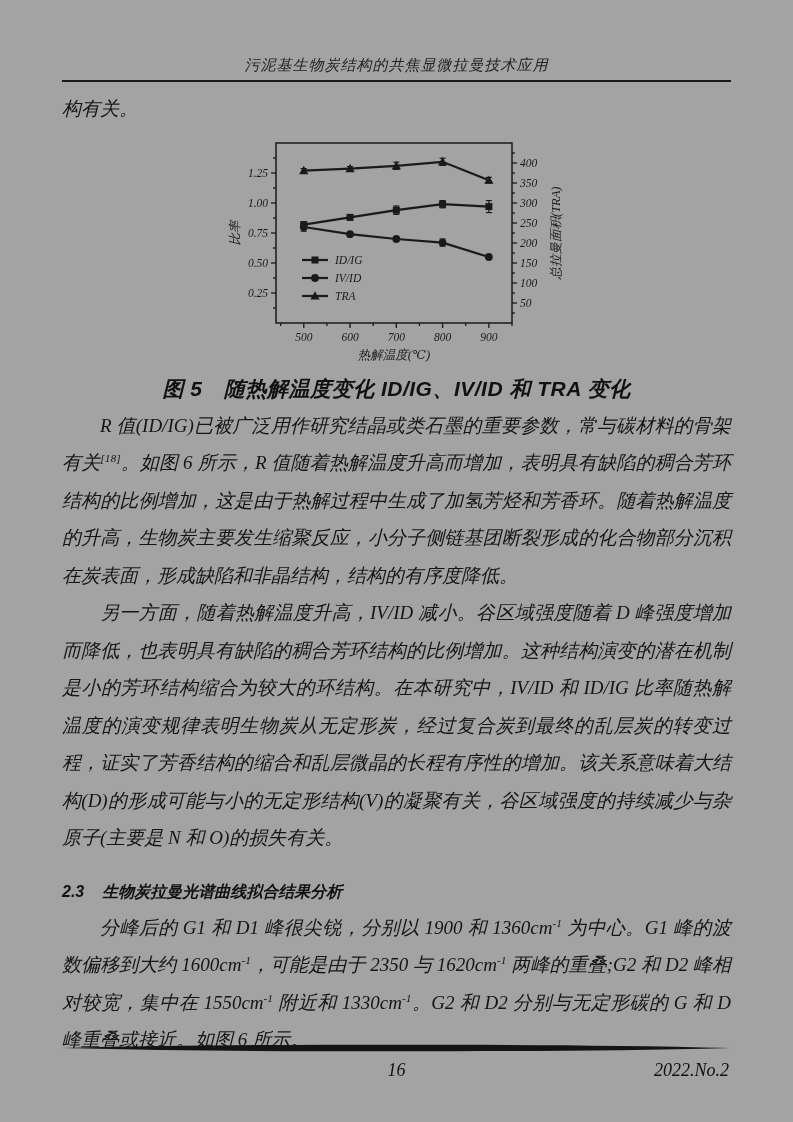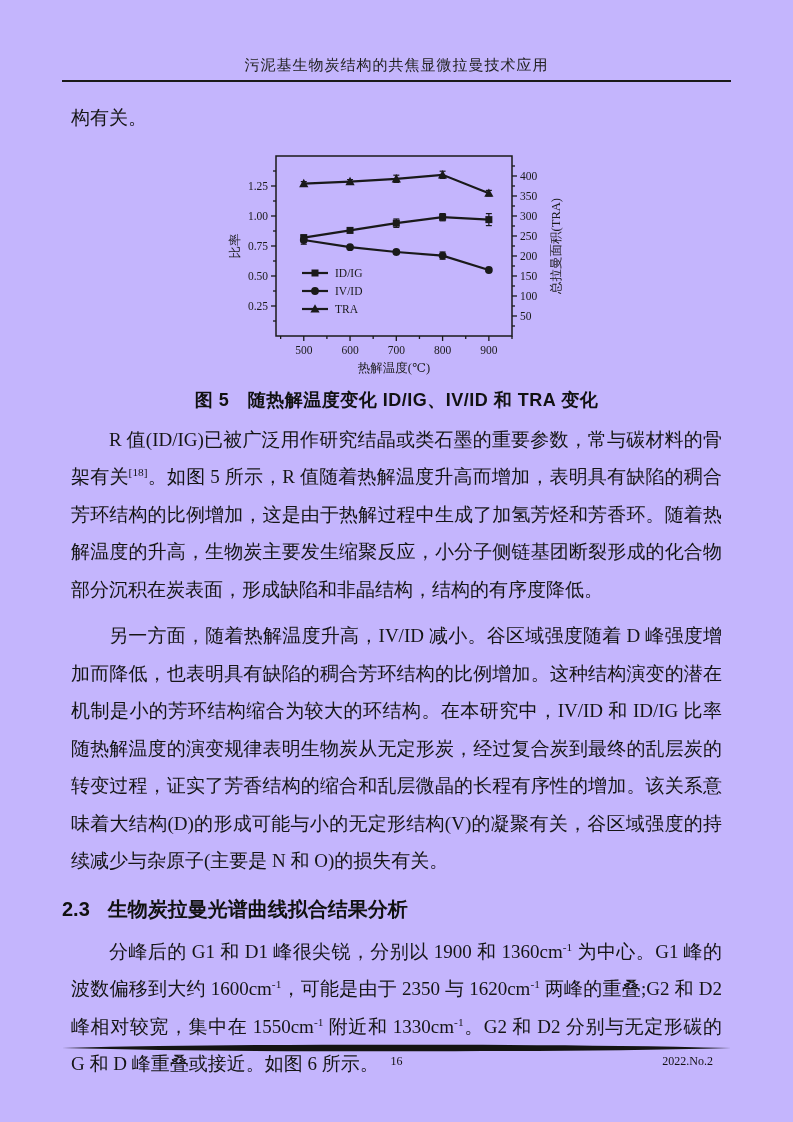--- a/index.html
+++ b/index.html
@@ -1,80 +1,81 @@
 <!DOCTYPE html>
 <html><head>
 <meta charset="utf-8">
 <style>
   html,body{margin:0;padding:0;background:#888;}
   .page{
     position:relative;
     width:793px;height:1122px;
     margin:0 auto;
-    background:#c4b5fd;
+    background:#a3a3a3;
     font-family:"Liberation Serif","DejaVu Serif",serif;
     color:#1a1a1a;
     overflow:hidden;
+    font-style:italic;
   }
   .header{
     position:absolute;top:56px;left:62px;right:62px;
     text-align:center;
     border-bottom:2px solid #1a1a1a;
     padding-bottom:5px;
   }
   .header-title{
     font-size:15px;letter-spacing:1px;color:#222;
   }
   .content{
     position:absolute;top:90px;left:62px;width:669px;
   }
   .body-text{
-    margin:9px;
+    margin:0;
     font-size:19px;
     line-height:37.5px;
     text-align:justify;
     text-justify:inter-ideograph;
     color:#151515;
   }
   .indent{text-indent:2em;}
   .body-text sup{
     font-size:0.6em;
     line-height:0;
     vertical-align:super;
   }
   figure{margin:5px 0 4px 0;text-align:center;}
   .chart-svg{display:inline-block;margin-left:30px;}
   .chart-svg text{font-family:"Liberation Serif","DejaVu Serif",serif;fill:#1a1a1a;}
   figcaption{
     margin-top:2px;
     font-family:"Liberation Sans","DejaVu Sans",sans-serif;
     font-weight:bold;
-    font-size:18px;
+    font-size:21px;
     letter-spacing:0.5px;
     color:#111;
   }
   .section-heading{
-    margin:14px 0 2px 0;
+    margin:20px 0 2px 0;
     font-family:"Liberation Sans","DejaVu Sans",sans-serif;
     font-weight:bold;
-    font-size:20px;
+    font-size:16px;
     line-height:30px;
     color:#111;
   }
   .section-heading .sec-num{margin-right:18px;}
   .footer{
     position:absolute;left:62px;right:62px;top:1044px;
   }
   .footer-bar{display:block;width:100%;height:8px;}
   .footer-row{
-    position:relative;height:20px;margin-top:2px;
-    font-size:12px;color:#111;
+    position:relative;height:20px;margin-top:8px;
+    font-size:18px;color:#111;
   }
   .footer-page{position:absolute;left:0;right:0;text-align:center;}
-  .footer-issue{position:absolute;right:18px;top:0;}
+  .footer-issue{position:absolute;right:2px;top:0;}
 </style>
 </head>
 <body>
 
 <div class="page">
 
   <div class="header">
     <div class="header-title">污泥基生物炭结构的共焦显微拉曼技术应用</div>
   </div>
 
@@ -214,21 +215,21 @@
           <line x1="76" y1="145" x2="102" y2="145" stroke="#1a1a1a" stroke-width="2.2"></line>
           <circle cx="89" cy="145" r="3.9" fill="#1a1a1a"></circle>
           <text x="109" y="149" font-size="11.5" text-anchor="start">IV/ID</text>
           <line x1="76" y1="163" x2="102" y2="163" stroke="#1a1a1a" stroke-width="2.2"></line>
           <polygon points="89,158.2 84.4,166.6 93.6,166.6" fill="#1a1a1a"></polygon>
           <text x="109" y="167" font-size="11.5" text-anchor="start">TRA</text>
         </svg>
       <figcaption>图 5　随热解温度变化 ID/IG、IV/ID 和 TRA 变化</figcaption>
     </figure>
 
-    <p class="body-text indent"><span>R 值(ID/IG)已被广泛用作研究结晶或类石墨的重要参数，常与碳材料的骨架有关</span><sup>[18]</sup><span>。如图 5 所示，R 值随着热解温度升高而增加，表明具有缺陷的稠合芳环结构的比例增加，这是由于热解过程中生成了加氢芳烃和芳香环。随着热解温度的升高，生物炭主要发生缩聚反应，小分子侧链基团断裂形成的化合物部分沉积在炭表面，形成缺陷和非晶结构，结构的有序度降低。</span></p>
+    <p class="body-text indent"><span>R 值(ID/IG)已被广泛用作研究结晶或类石墨的重要参数，常与碳材料的骨架有关</span><sup>[18]</sup><span>。如图 6 所示，R 值随着热解温度升高而增加，表明具有缺陷的稠合芳环结构的比例增加，这是由于热解过程中生成了加氢芳烃和芳香环。随着热解温度的升高，生物炭主要发生缩聚反应，小分子侧链基团断裂形成的化合物部分沉积在炭表面，形成缺陷和非晶结构，结构的有序度降低。</span></p>
 
     <p class="body-text indent"><span>另一方面，随着热解温度升高，IV/ID 减小。谷区域强度随着 D 峰强度增加而降低，也表明具有缺陷的稠合芳环结构的比例增加。这种结构演变的潜在机制是小的芳环结构缩合为较大的环结构。在本研究中，IV/ID 和 ID/IG 比率随热解温度的演变规律表明生物炭从无定形炭，经过复合炭到最终的乱层炭的转变过程，证实了芳香结构的缩合和乱层微晶的长程有序性的增加。该关系意味着大结构(D)的形成可能与小的无定形结构(V)的凝聚有关，谷区域强度的持续减少与杂原子(主要是 N 和 O)的损失有关。</span></p>
 
     <h2 class="section-heading">
       <span class="sec-num">2.3</span><span>生物炭拉曼光谱曲线拟合结果分析</span>
     </h2>
 
     <p class="body-text indent"><span>分峰后的 G1 和 D1 峰很尖锐，分别以 1900 和 1360cm</span><sup>-1</sup><span> 为中心。G1 峰的波数偏移到大约 1600cm</span><sup>-1</sup><span>，可能是由于 2350 与 1620cm</span><sup>-1</sup><span> 两峰的重叠;G2 和 D2 峰相对较宽，集中在 1550cm</span><sup>-1</sup><span> 附近和 1330cm</span><sup>-1</sup><span>。G2 和 D2 分别与无定形碳的 G 和 D 峰重叠或接近。如图 6 所示。</span></p>
 
   </div>

